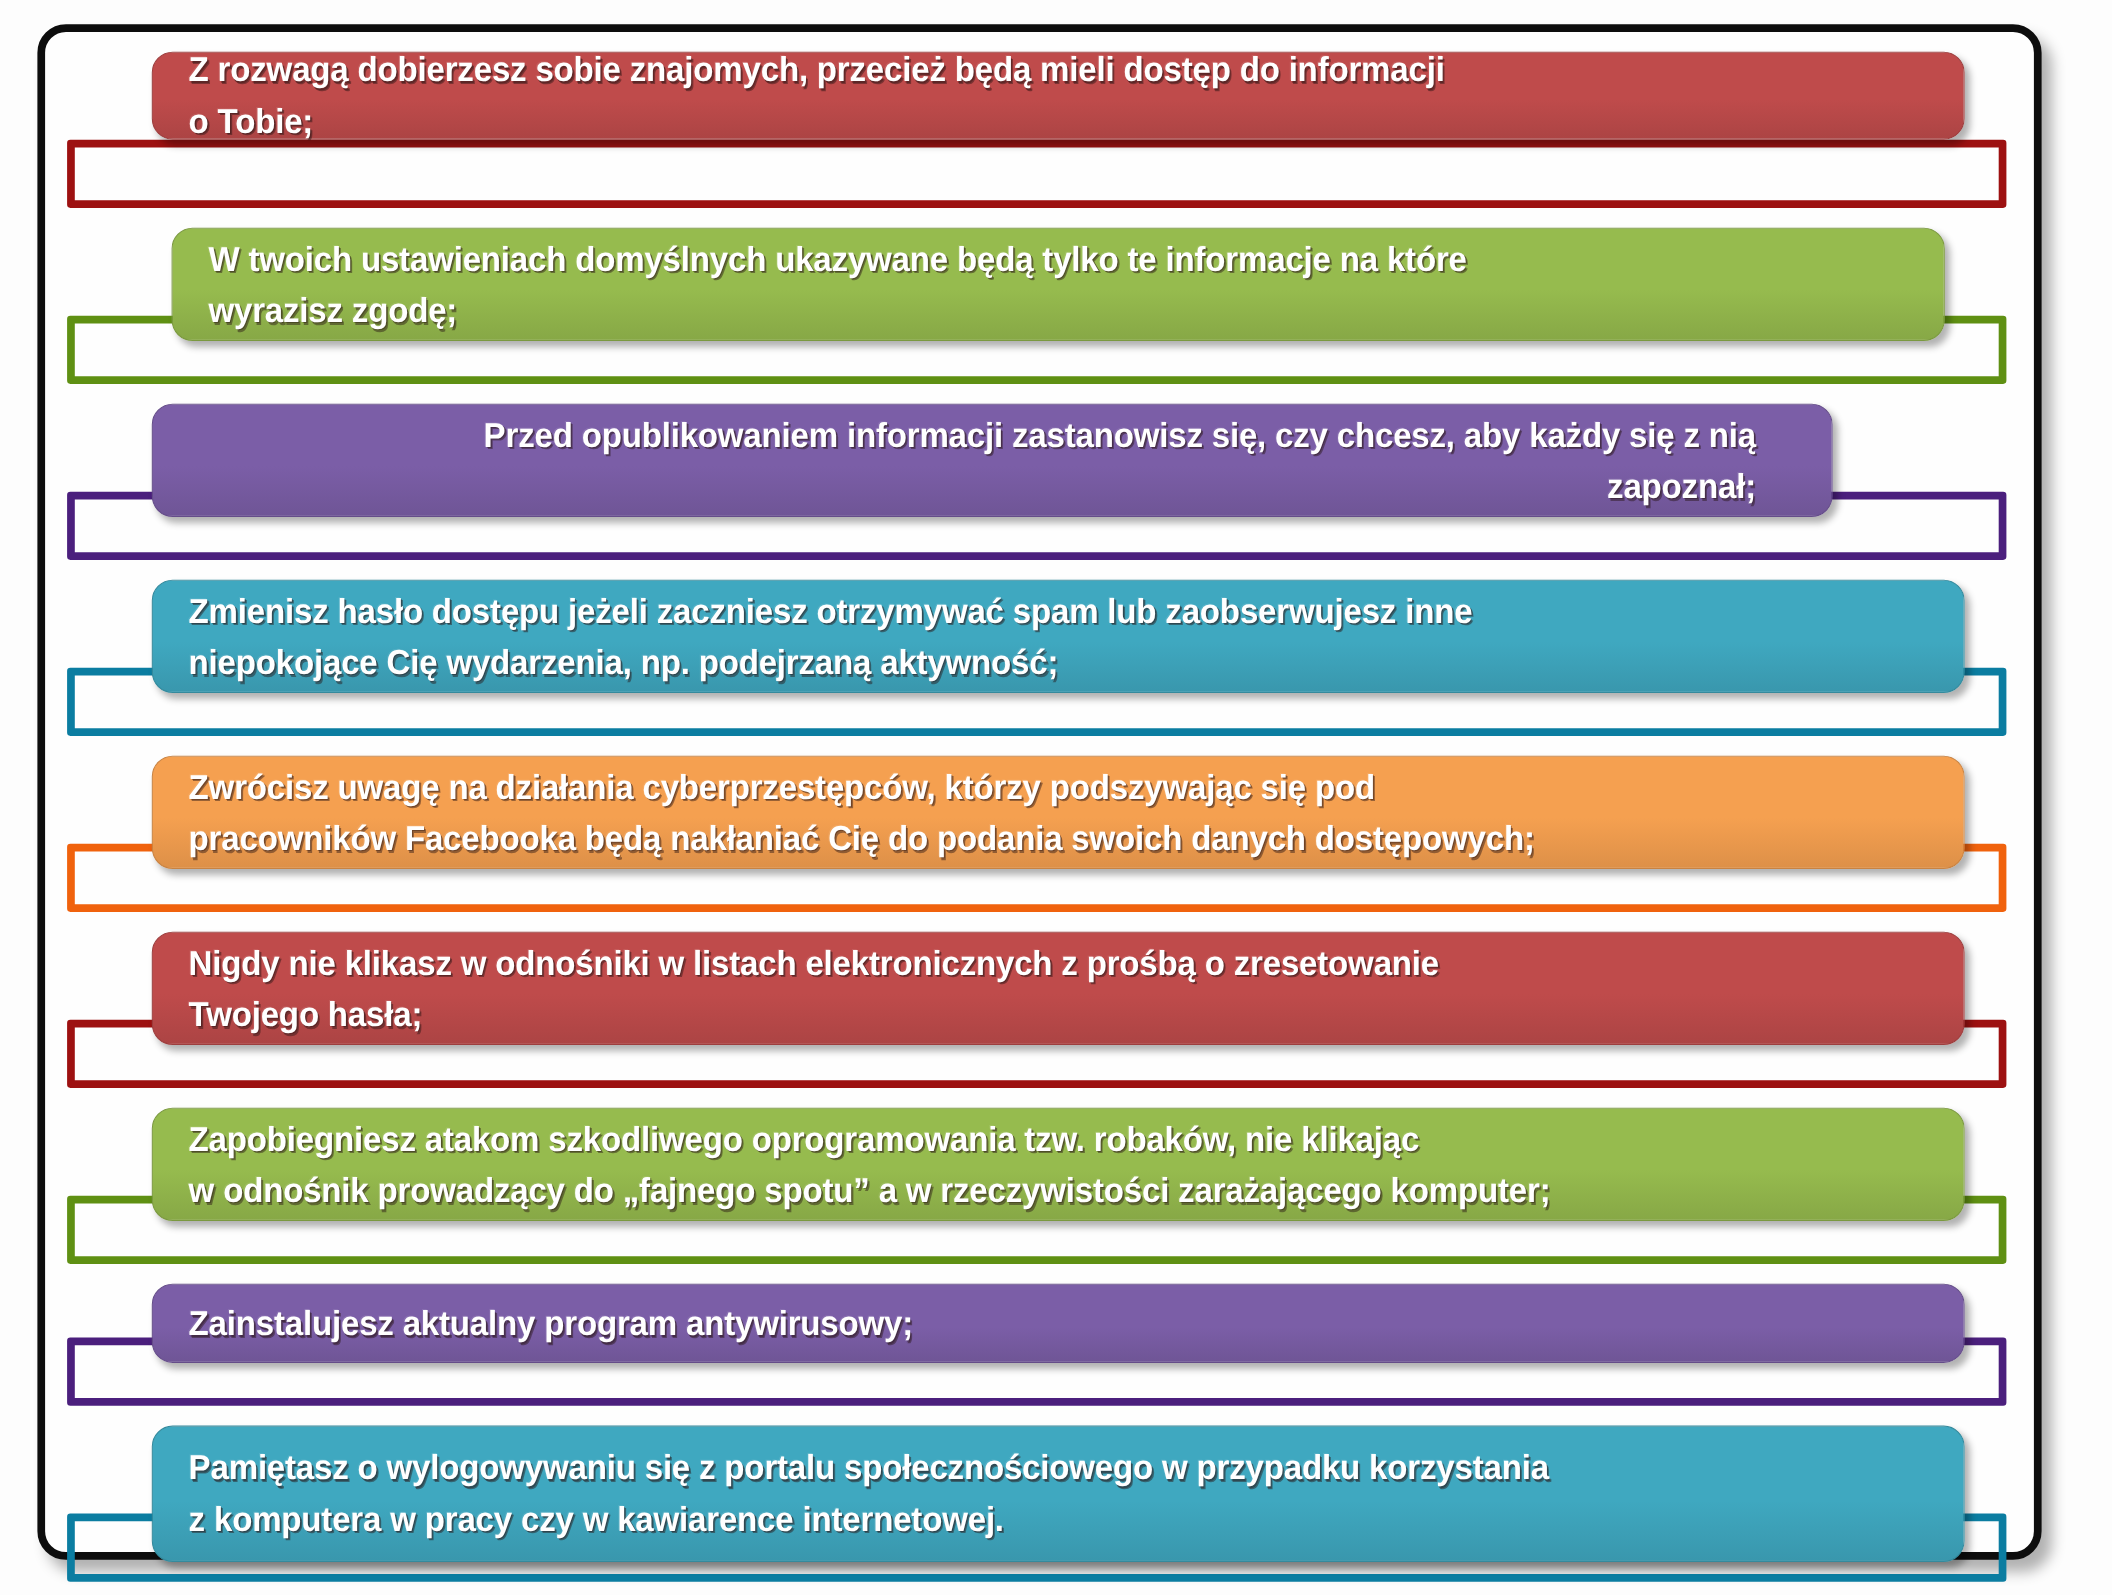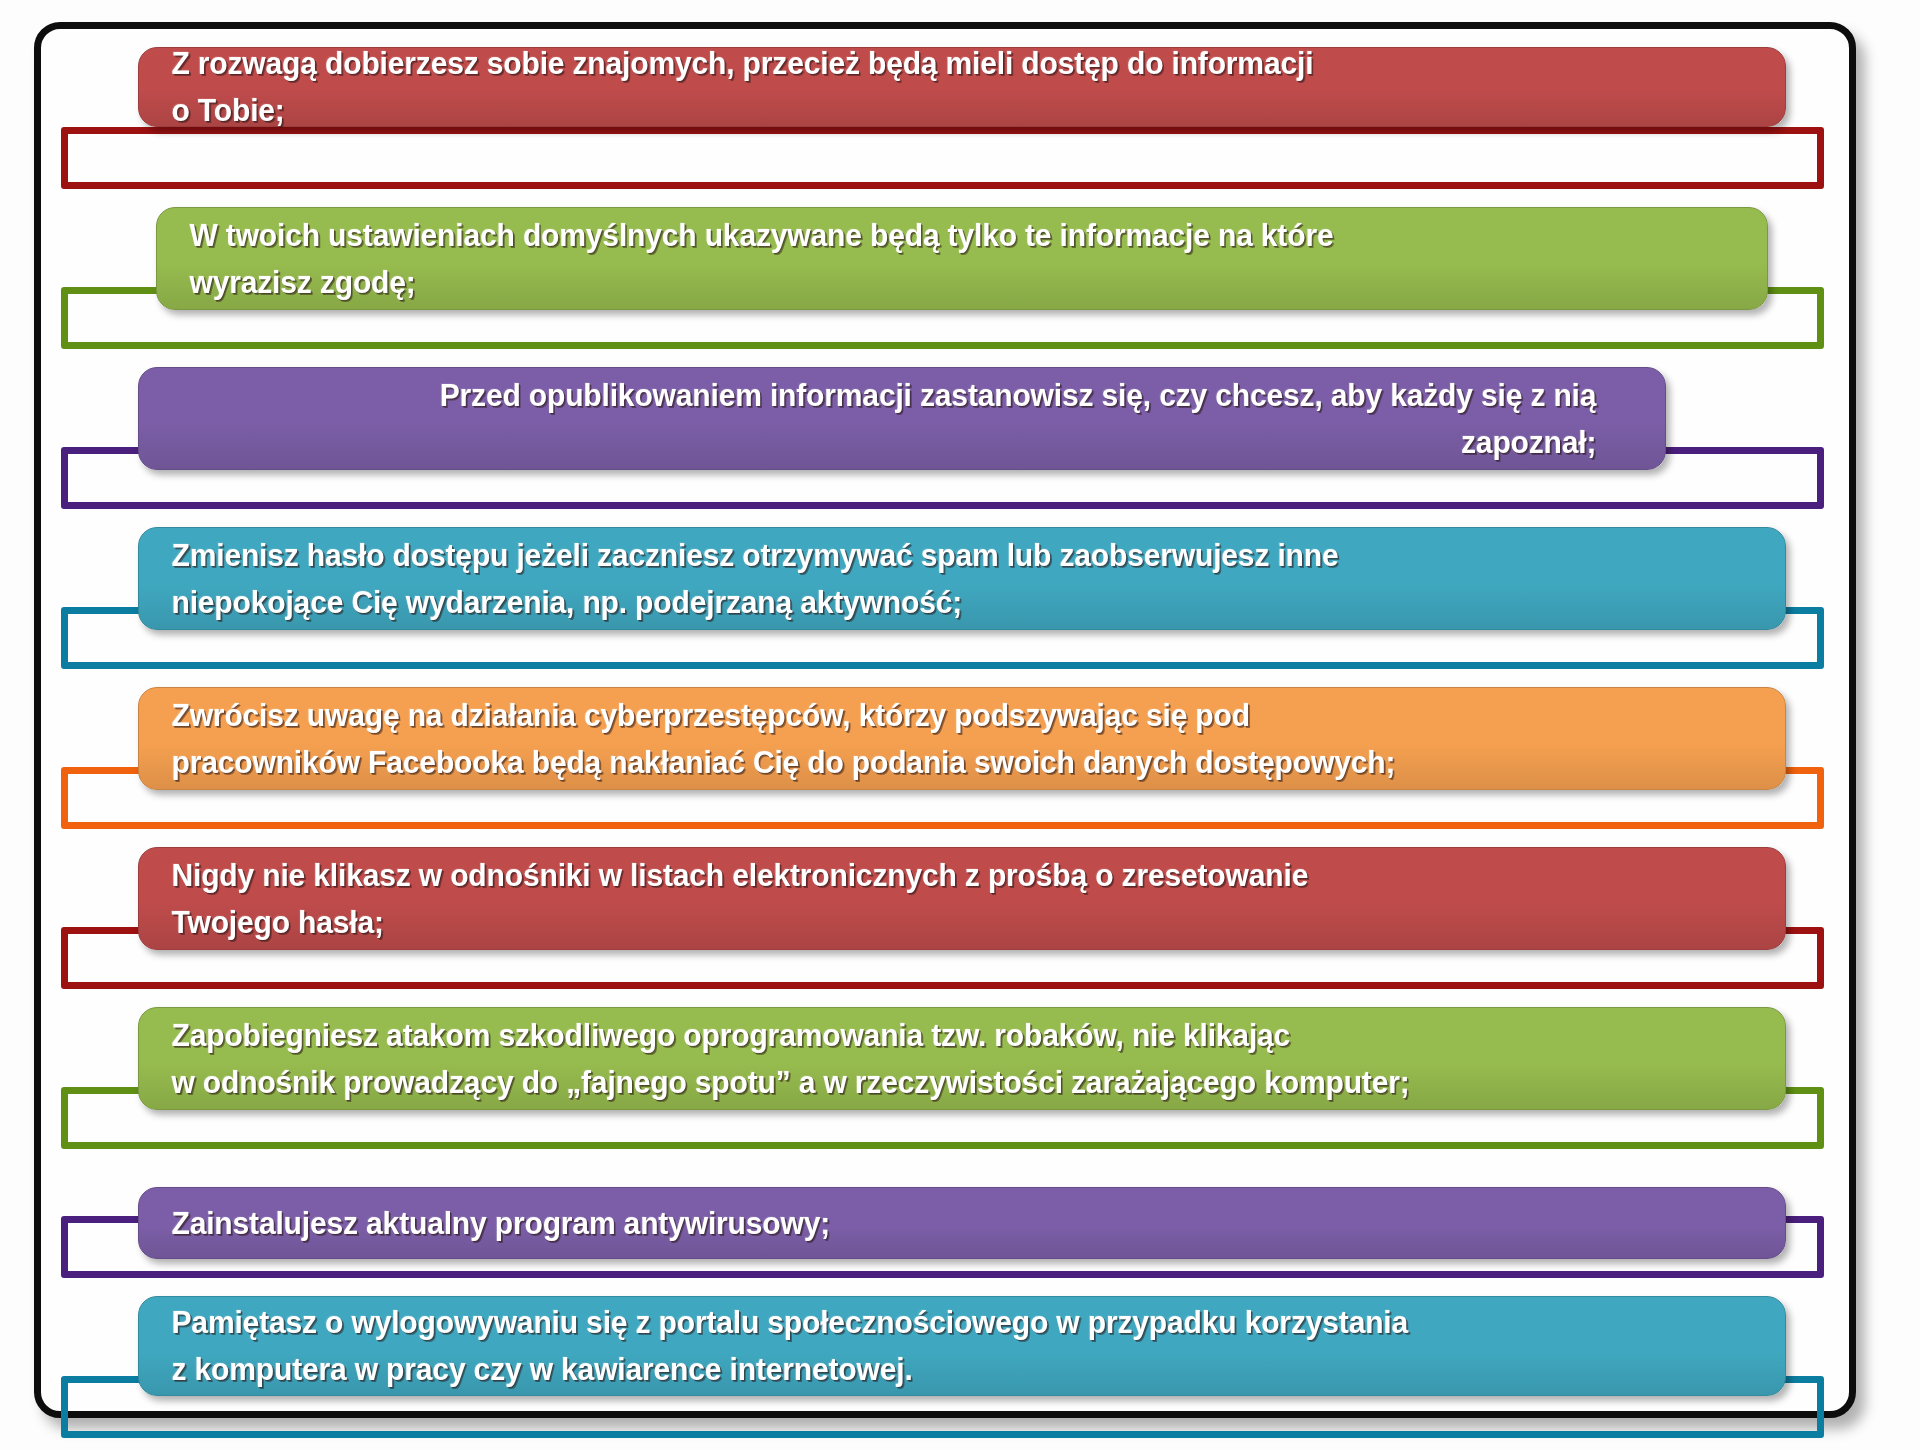--- a/index.html
+++ b/index.html
@@ -117,26 +117,26 @@
         </div>
         <div class="row" style="top: 0px; height: 0px;">
           <div class="bracket" style="left: 20px; top: 1058px; width: 1763px; height: 62px; border-color: rgb(95, 144, 19); border-radius: 3px;"></div>
           <div class="pill" style="left: 97px; top: 978px; width: 1648px; height: 103px; background: linear-gradient(rgb(150, 187, 78) 0%, rgb(150, 187, 78) 55%, rgb(135, 168, 70) 100%); border: 1px solid rgb(123, 153, 64);">
             <span class="txt">Zapobiegniesz atakom szkodliwego oprogramowania tzw. robaków, nie klikając
 w odnośnik prowadzący do „fajnego spotu” a w rzeczywistości zarażającego komputer;</span>
           </div>
         </div>
         <div class="row" style="top: 0px; height: 0px;">
           <div class="bracket" style="left: 20px; top: 1187px; width: 1763px; height: 62px; border-color: rgb(75, 31, 125); border-radius: 3px;"></div>
-          <div class="pill" style="left: 97px; top: 1138px; width: 1648px; height: 72px; background: linear-gradient(rgb(123, 94, 167) 0%, rgb(123, 94, 167) 55%, rgb(111, 85, 150) 100%); border: 1px solid rgb(101, 77, 137); margin-top: 20px;">
+          <div class="pill" style="left: 97px; top: 1138px; width: 1648px; height: 72px; background: linear-gradient(rgb(123, 94, 167) 0%, rgb(123, 94, 167) 55%, rgb(111, 85, 150) 100%); border: 1px solid rgb(101, 77, 137);">
             <span class="txt">Zainstalujesz aktualny program antywirusowy;</span>
           </div>
         </div>
         <div class="row" style="top: 0px; height: 0px;">
           <div class="bracket" style="left: 20px; top: 1347px; width: 1763px; height: 62px; border-color: rgb(11, 125, 161); border-radius: 3px;"></div>
-          <div class="pill" style="left: 97px; top: 1267px; width: 1648px; height: 100px; background: linear-gradient(rgb(63, 168, 192) 0%, rgb(63, 168, 192) 55%, rgb(57, 151, 173) 100%); border: 1px solid rgb(52, 138, 157); align-items: center;">
+          <div class="pill" style="left: 97px; top: 1267px; width: 1648px; height: 124px; background: linear-gradient(rgb(63, 168, 192) 0%, rgb(63, 168, 192) 55%, rgb(57, 151, 173) 100%); border: 1px solid rgb(52, 138, 157); align-items: center;">
             <span class="txt">Pamiętasz o wylogowywaniu się z portalu społecznościowego w przypadku korzystania
 z komputera w pracy czy w kawiarence internetowej.</span>
           </div>
         </div>
       </div>
   </div>
 </div>
 
 </body></html>

